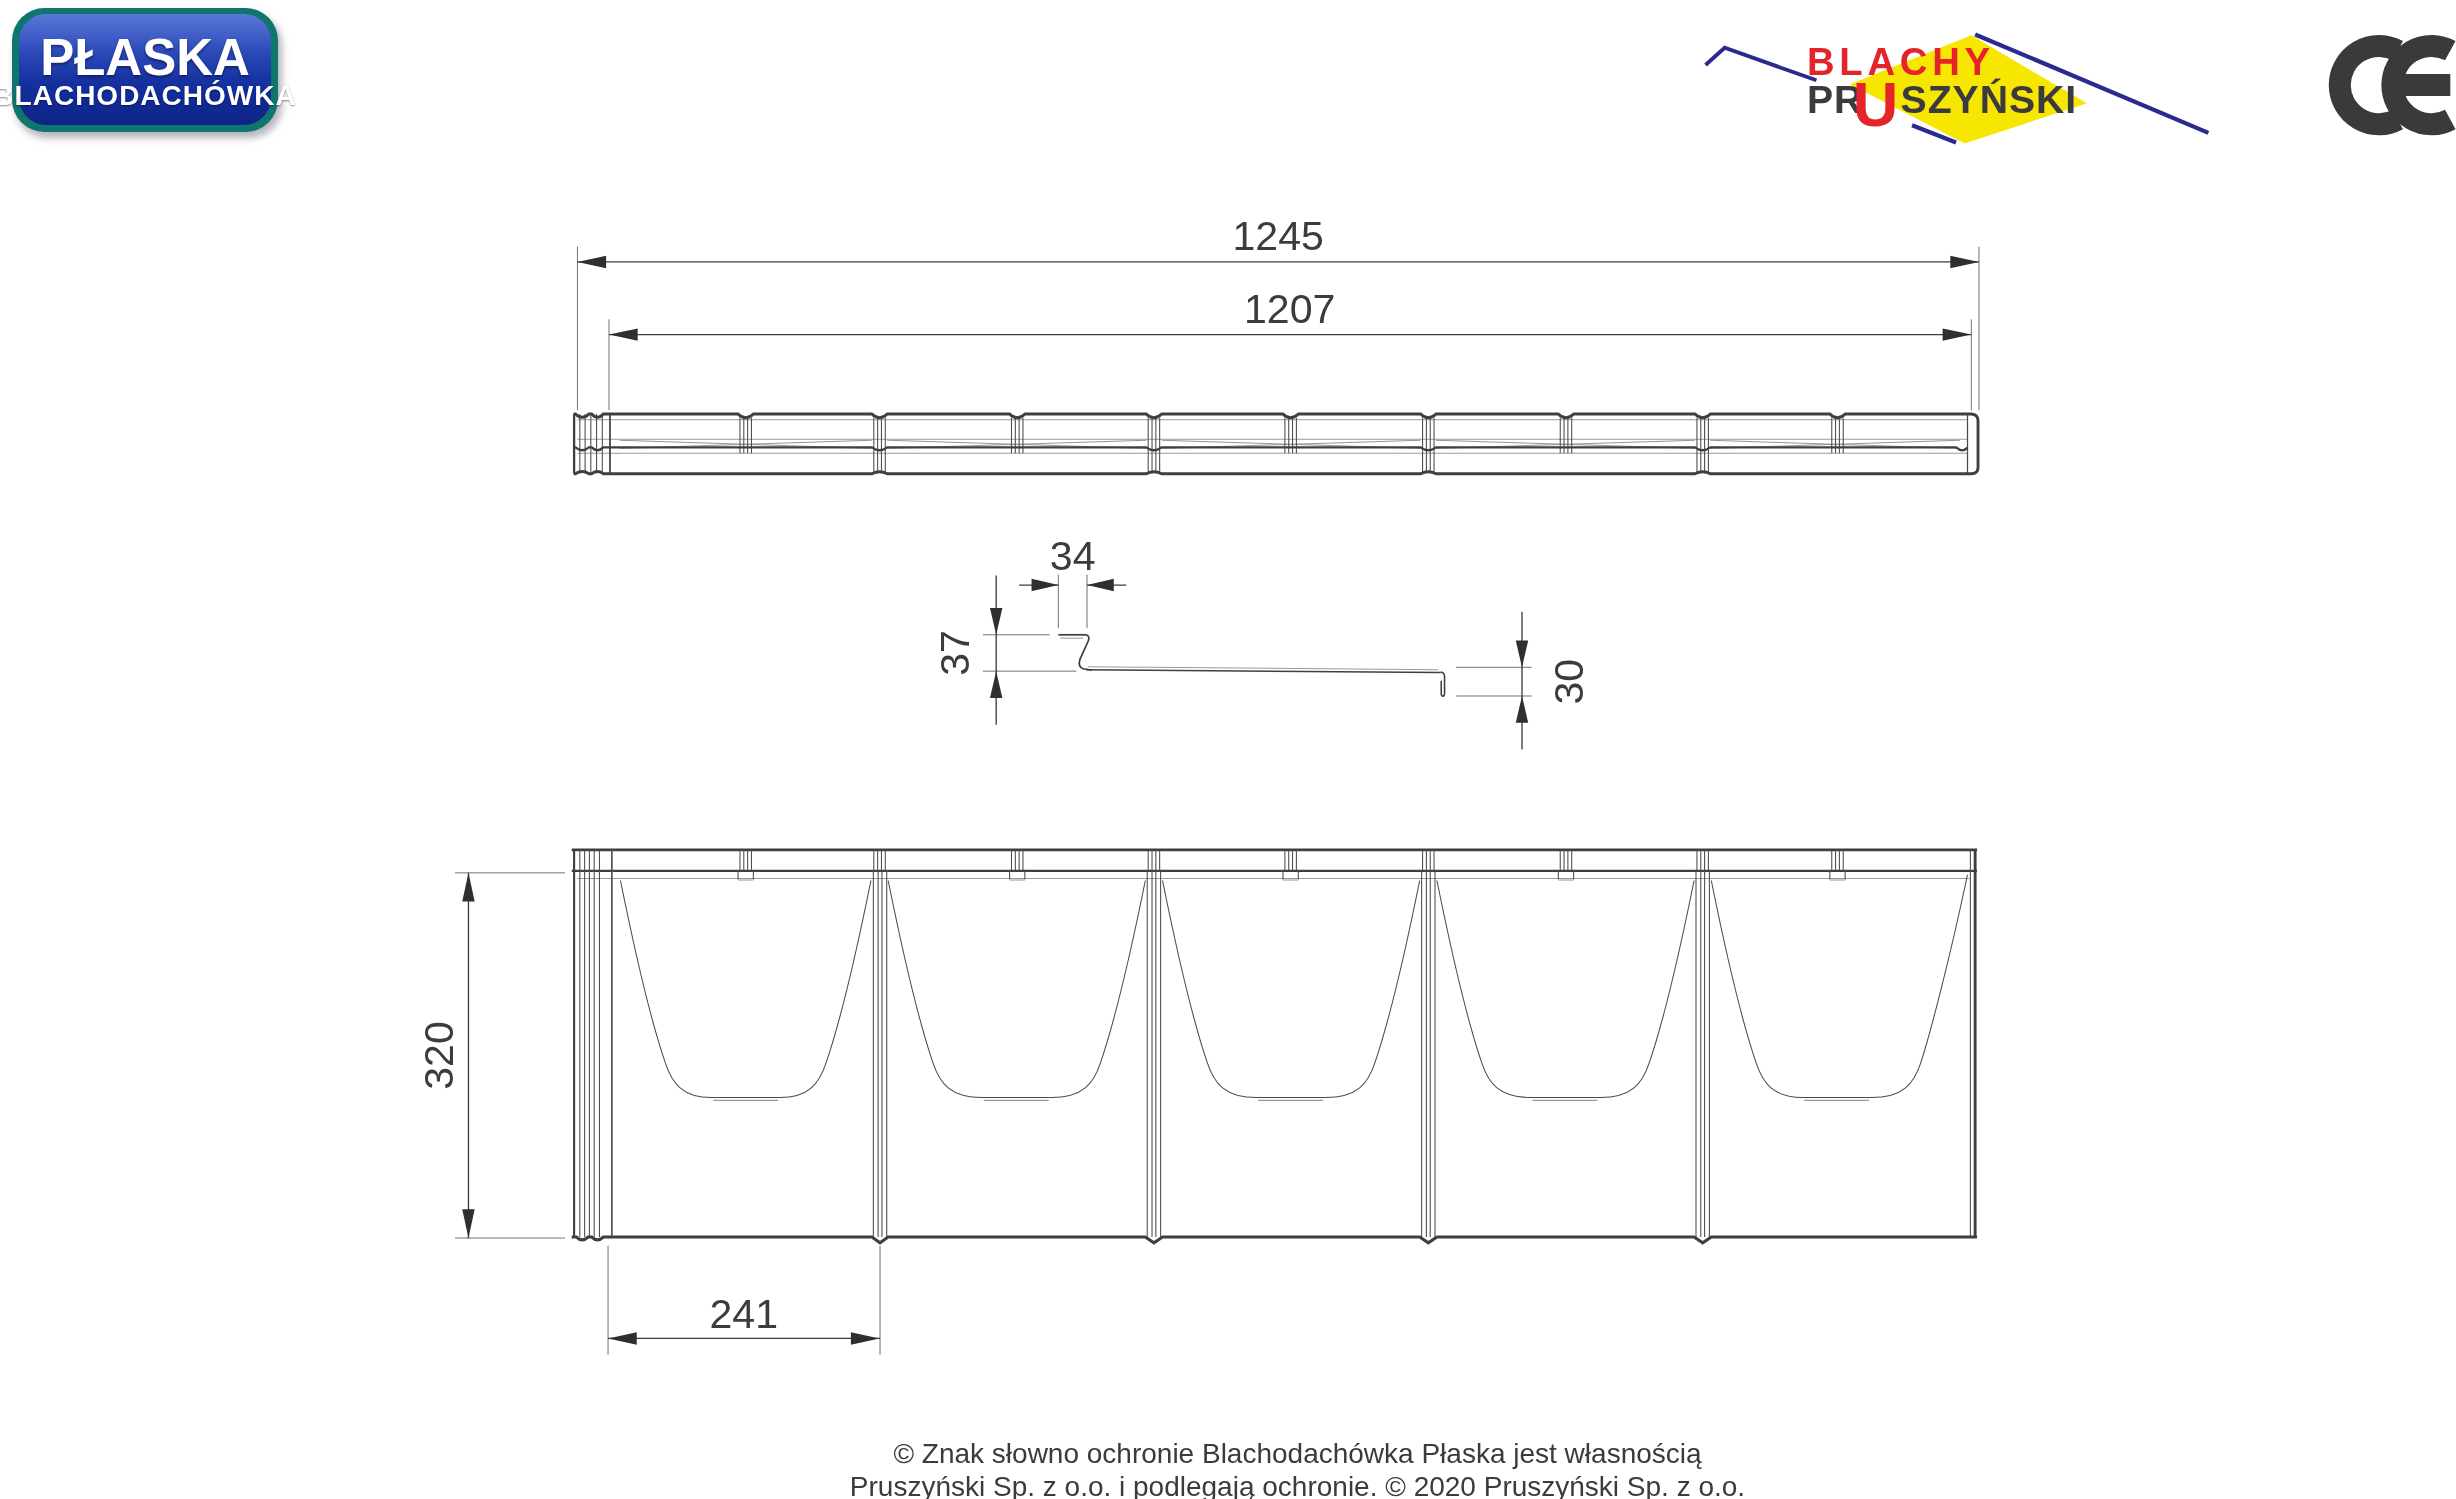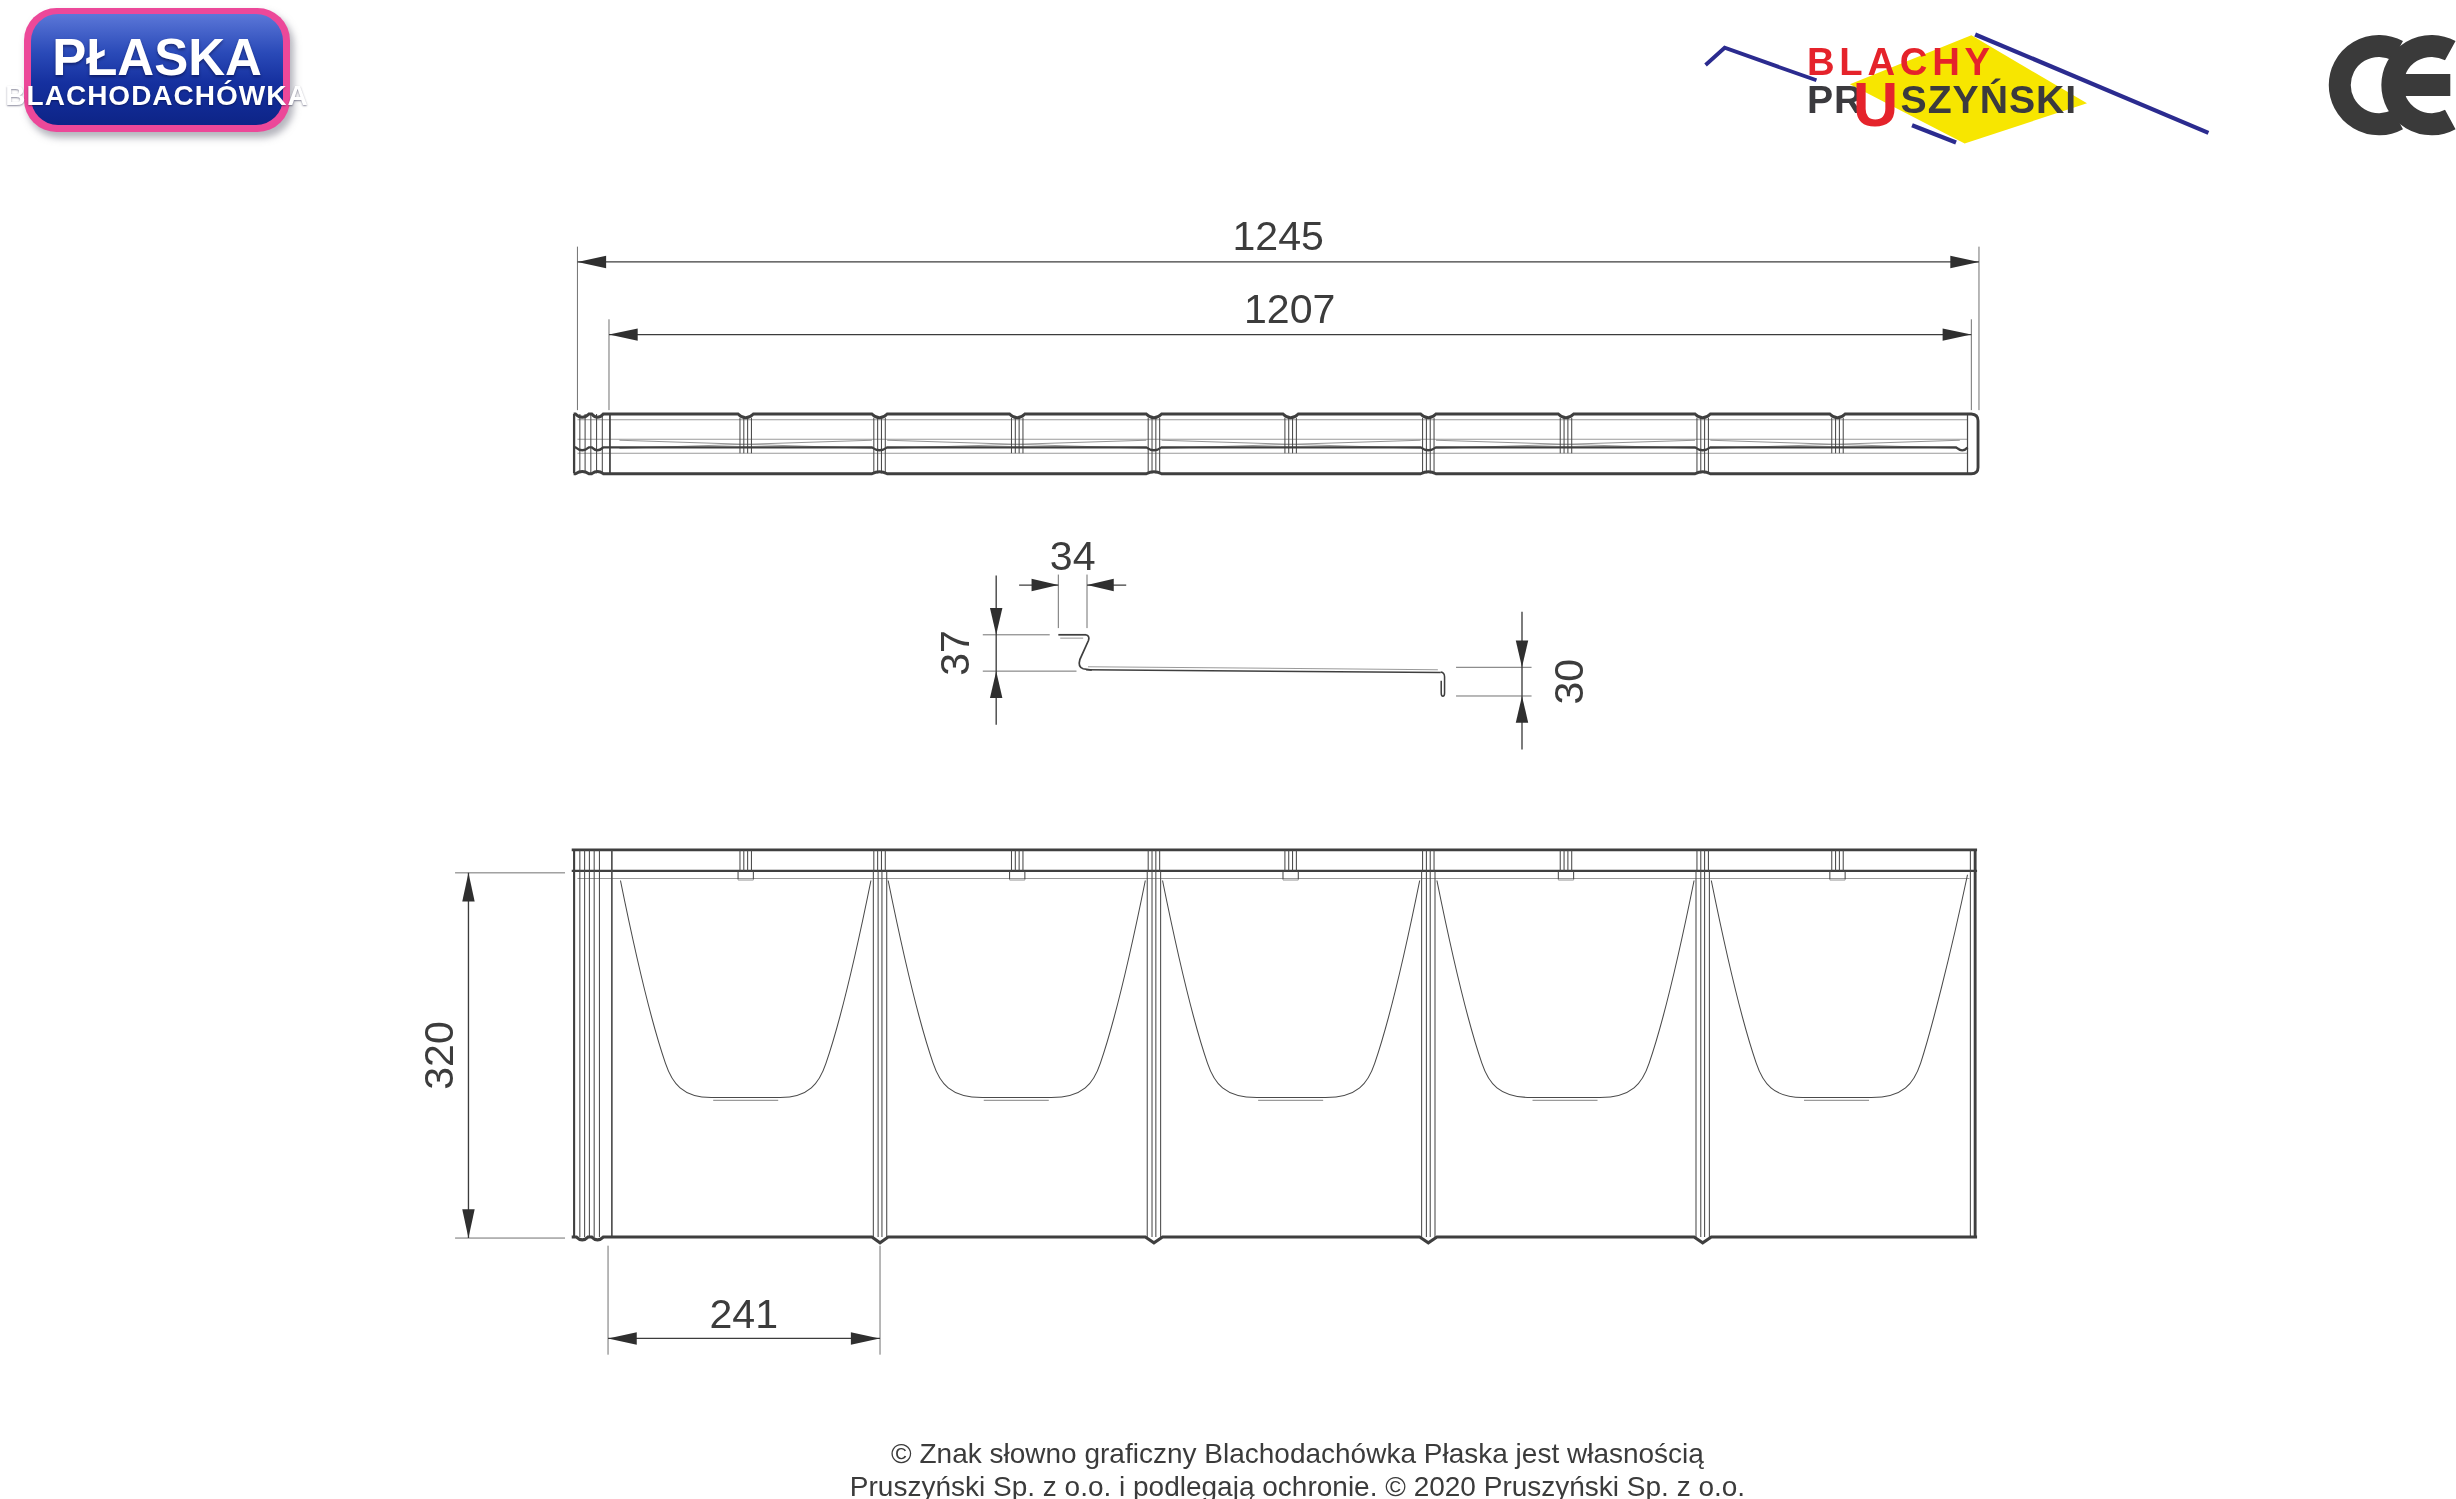--- a/index.html
+++ b/index.html
@@ -1,22 +1,22 @@
 <!DOCTYPE html>
 <html><head>
 <meta charset="utf-8">
 <style>
   html,body{margin:0;padding:0;background:#fff;}
   .page{position:relative;width:2457px;height:1500px;background:#ffffff;overflow:hidden;
         font-family:"Liberation Sans",sans-serif;}
   .drawing-svg{position:absolute;left:0;top:0;width:2457px;height:1500px;}
 
   
-  .plaska-logo{position:absolute;left:24px;top:7.6px;width:266px;height:124px;
-     background:#ec4899;border-radius:32.5px;box-shadow:3.8px 5.7px 7.6px rgba(110,110,125,.5);
+  .plaska-logo{position:absolute;left:12px;top:7.6px;width:266px;height:124px;
+     background:#0f766e;border-radius:32.5px;box-shadow:3.8px 5.7px 7.6px rgba(110,110,125,.5);
      box-sizing:border-box;padding:6.7px;}
   .plaska-inner{width:100%;height:100%;border-radius:27px;
      background:linear-gradient(180deg,#5b77d8 0%,#2a4ab8 35%,#15309f 62%,#0d2487 100%);
      display:flex;flex-direction:column;align-items:center;justify-content:center;}
   .plaska-title{color:#fff;font-weight:bold;font-size:51px;line-height:51px;
      letter-spacing:0px;text-shadow:0 1.9px 2.9px rgba(0,0,40,.45);}
   .plaska-sub{color:#fff;font-weight:bold;font-size:28px;line-height:25px;
      letter-spacing:1px;text-shadow:0 1px 1.9px rgba(0,0,40,.45);}
 
   
@@ -351,18 +351,18 @@
         L912,1294 L920.5,1300 L929,1294
         L1198,1294 L1207,1300 L1216,1294
         L1485,1294 L1494,1300 L1503,1294
         L1772,1294 L1781,1300 L1790,1294
         L2068,1294"></path>
     </g>
 
   </svg>
 
   <div class="footer">
-    <div>© Znak słowno graficzny Blachodachówka Płaska jest własnością</div>
+    <div>© Znak słowno ochronie Blachodachówka Płaska jest własnością</div>
     <div>Pruszyński Sp. z o.o.  i podlegają ochronie. © 2020 Pruszyński Sp. z o.o.</div>
   </div>
 
 </div>
 
 
 </body></html>

